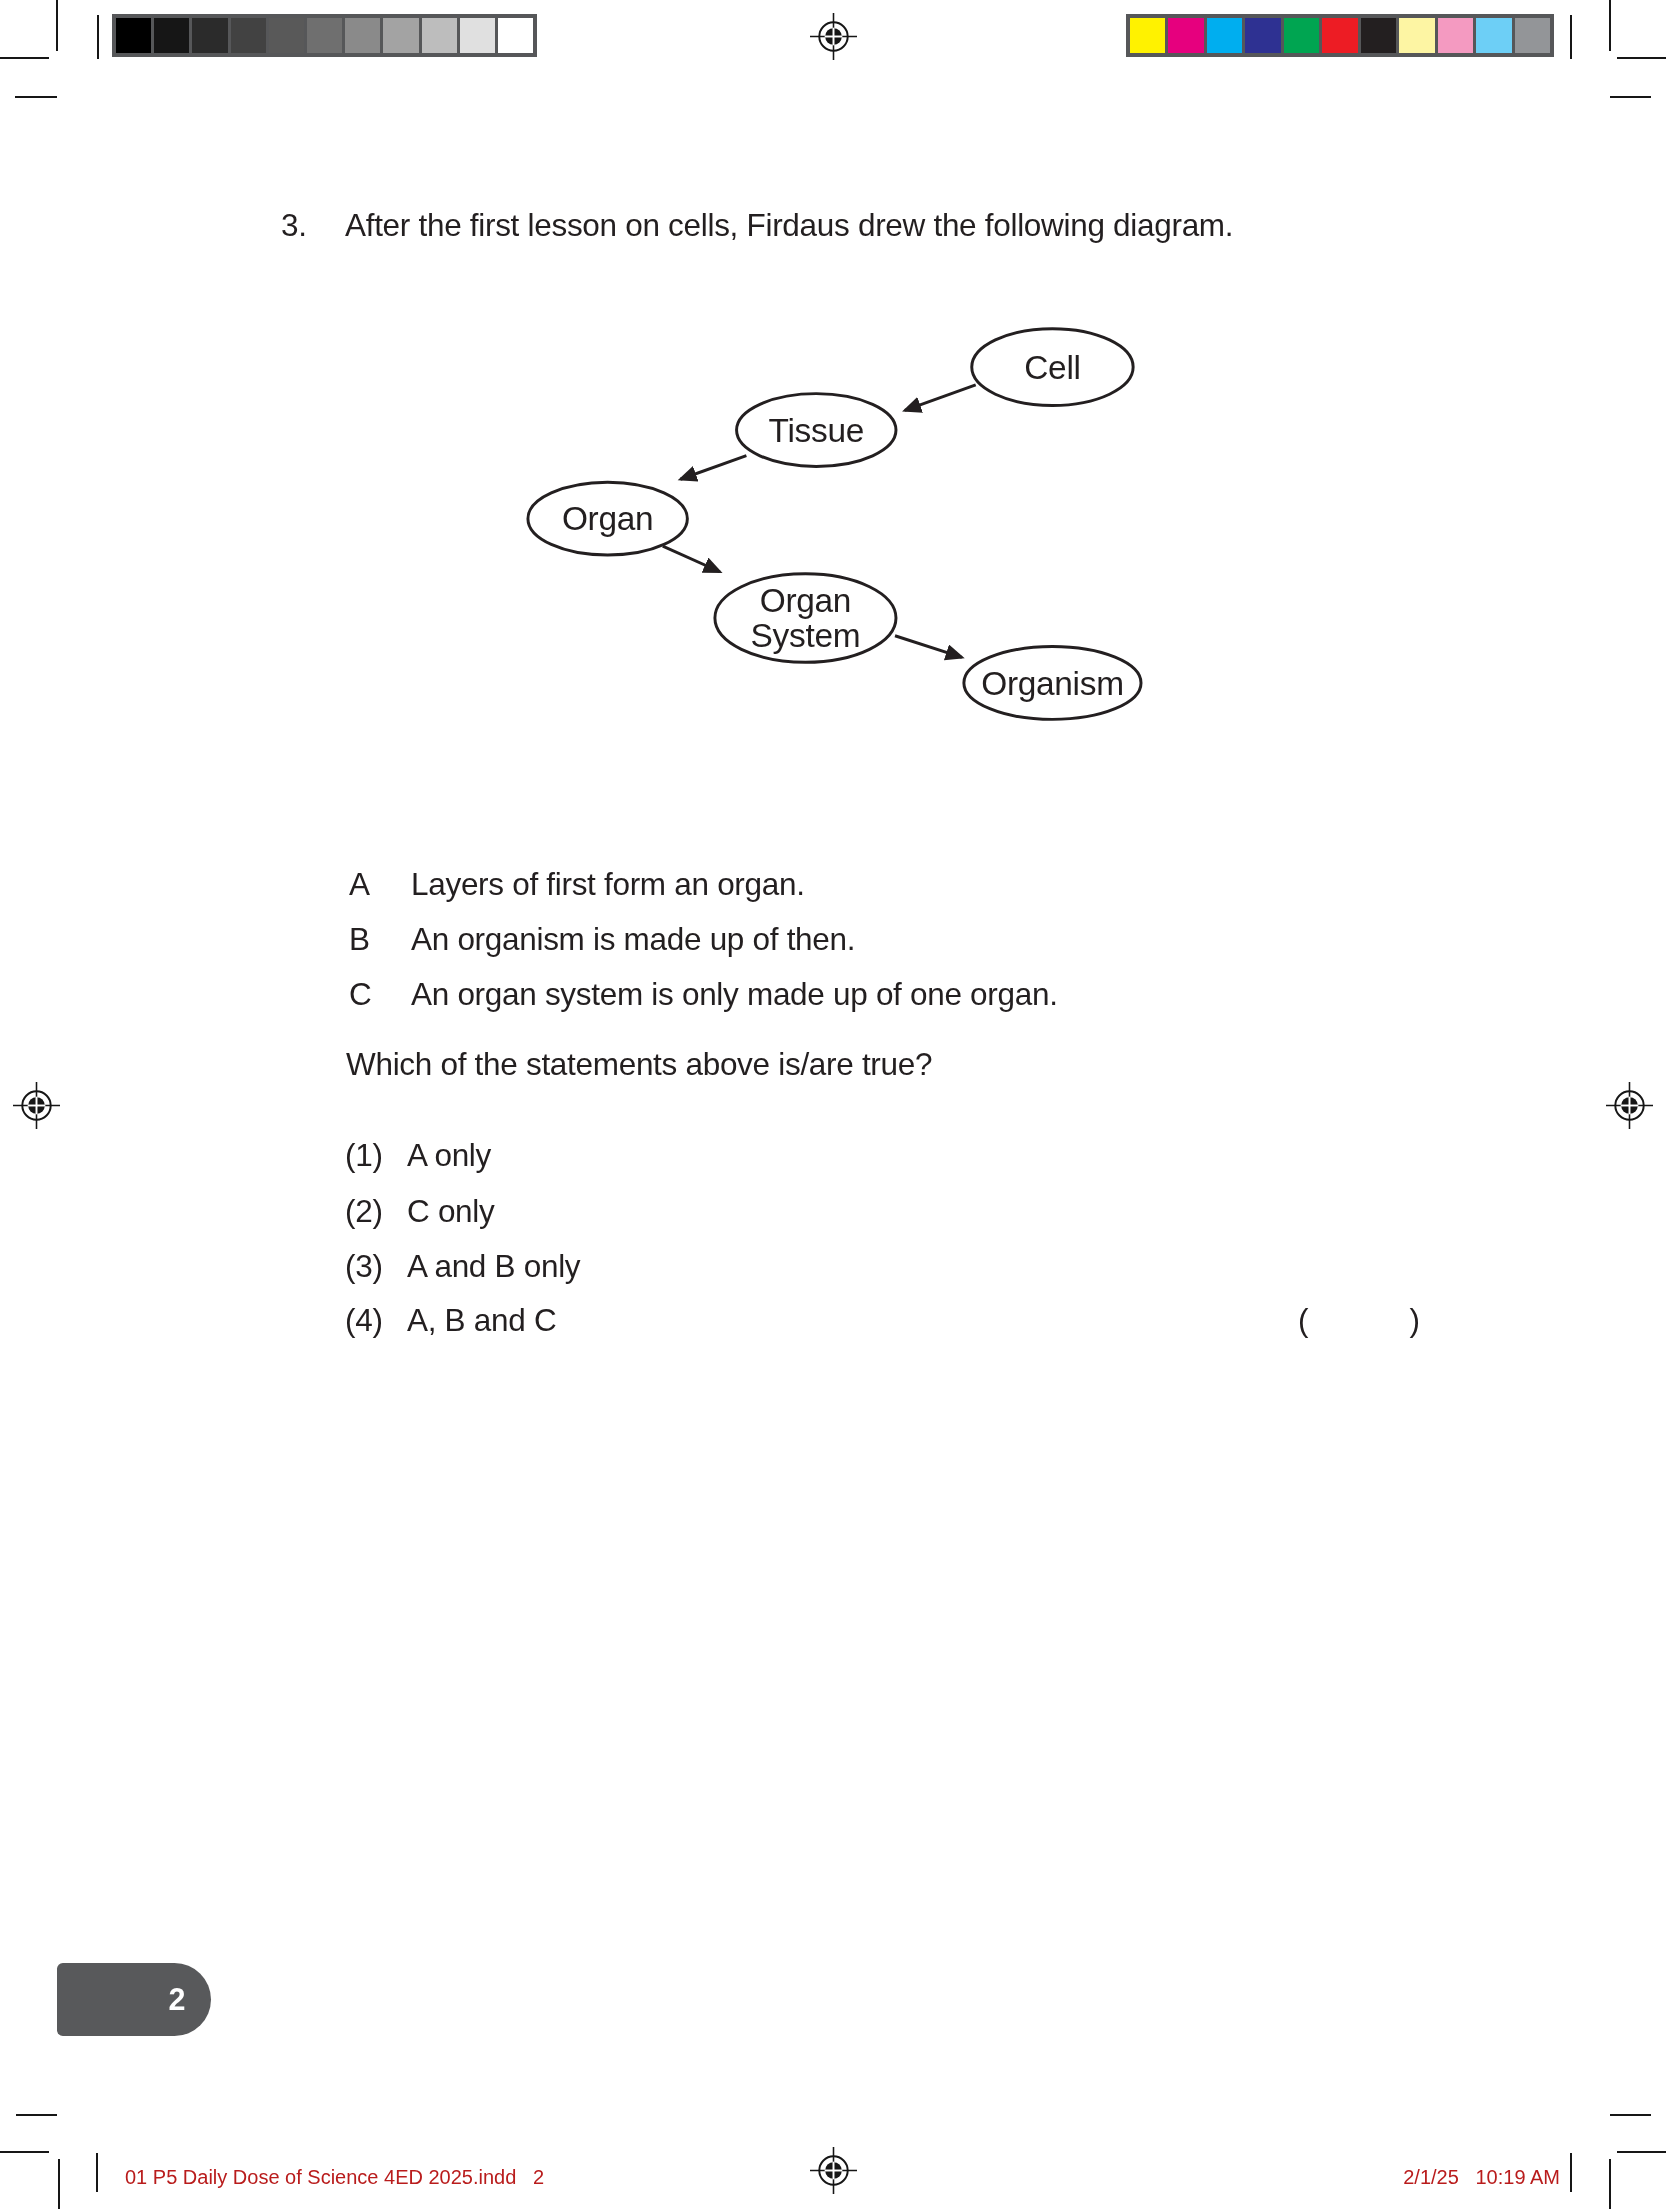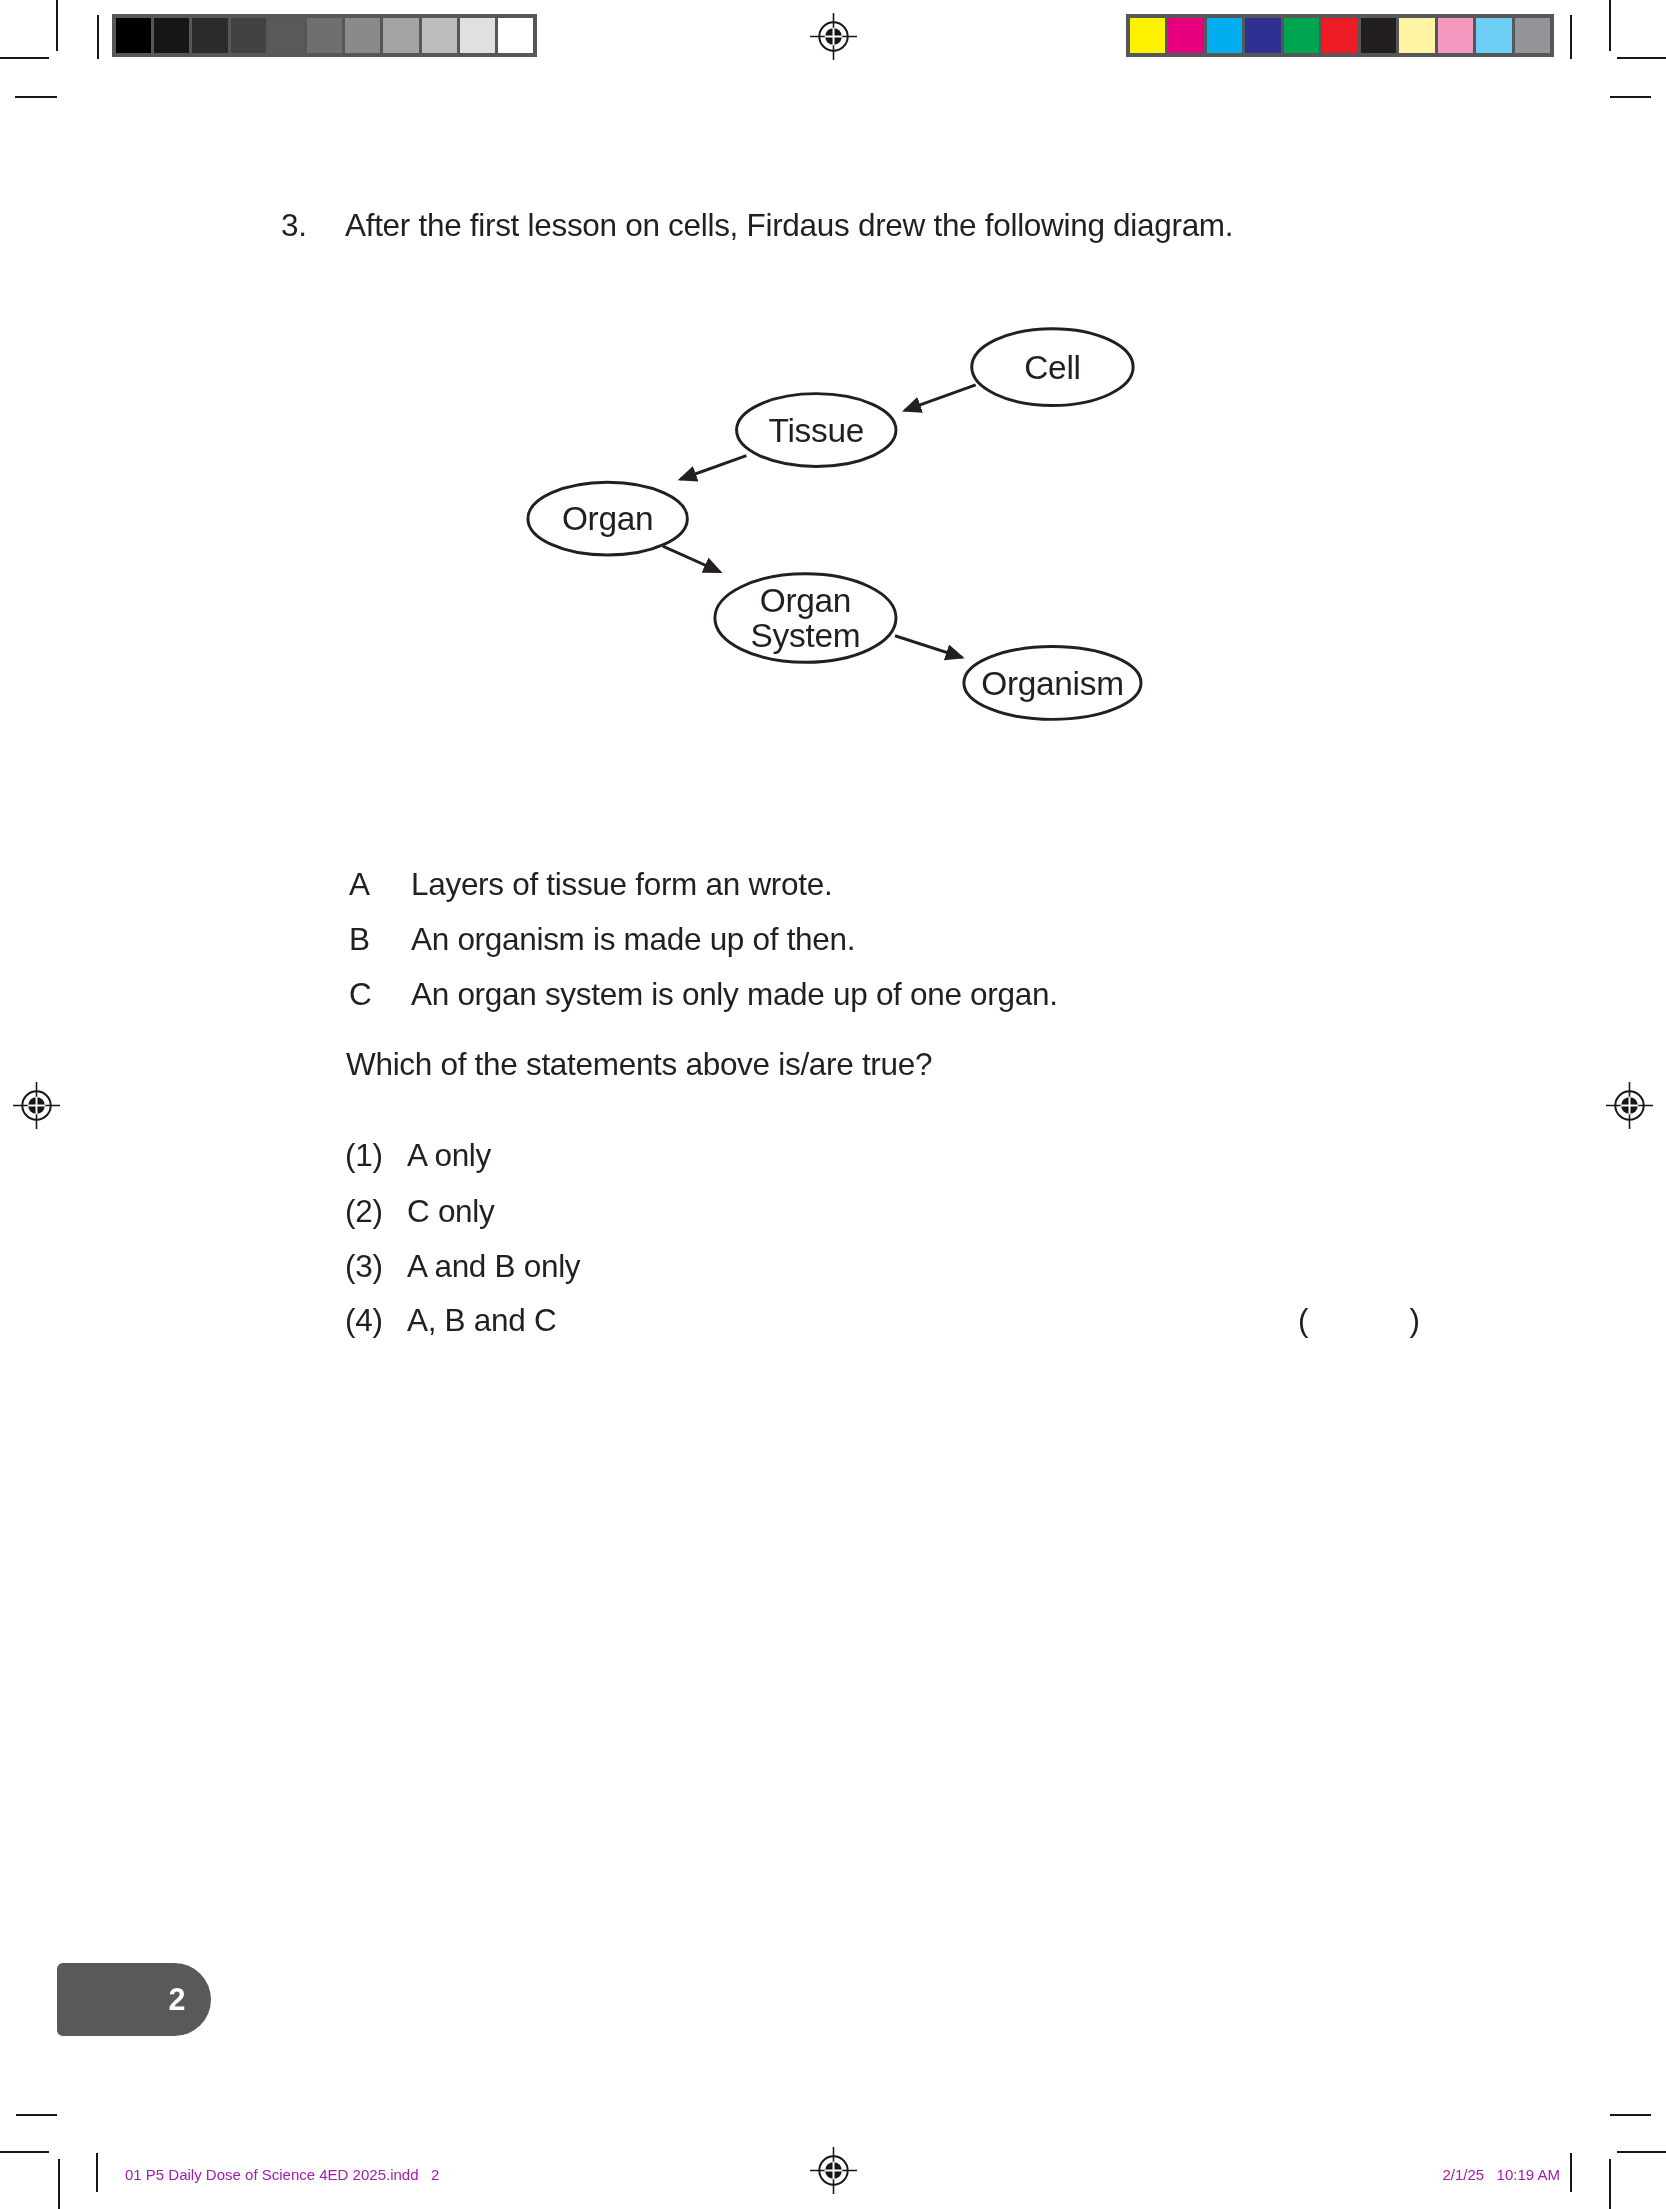--- a/index.html
+++ b/index.html
@@ -43,21 +43,21 @@
     display:flex; align-items:center; justify-content:flex-end;
     padding-right:25.6px; box-sizing:border-box;
     color:#ffffff; font-size:30.5px; font-weight:bold;
   }
   .copyright {
     position:absolute; left:936px; top:1994px; width:483px; text-align:right;
     font-family:"Liberation Serif", serif; font-size:29.6px; color:#2a2a2a;
     letter-spacing:0.2px;
   }
   .imprint {
-    position:absolute; top:2166px; font-size:15px; color:#a21caf;
+    position:absolute; top:2166px; font-size:20px; color:#b91c1c;
     white-space:pre; letter-spacing:0px;
   }
   .imprint.file { left:125px; }
   .imprint.date { right:107px; }
 </style>
 </head>
 <body>
 
 <div class="page">
 
@@ -177,21 +177,21 @@
     </g>
     <g>
       <ellipse cx="1068" cy="694" rx="90" ry="37"></ellipse>
       <text x="1068" y="706">Organism</text>
     </g>
   </svg>
 
 
   <div class="line row" style="left:349px;top:865px;">
     <span class="lnum">A</span>
-    <span>Layers of tissue form an wrote.</span>
+    <span>Layers of first form an organ.</span>
   </div>
   <div class="line row" style="left:349px;top:920px;">
     <span class="lnum">B</span>
     <span>An organism is made up of then.</span>
   </div>
   <div class="line row" style="left:349px;top:975px;">
     <span class="lnum">C</span>
     <span>An organ system is only made up of one organ.</span>
   </div>
 

